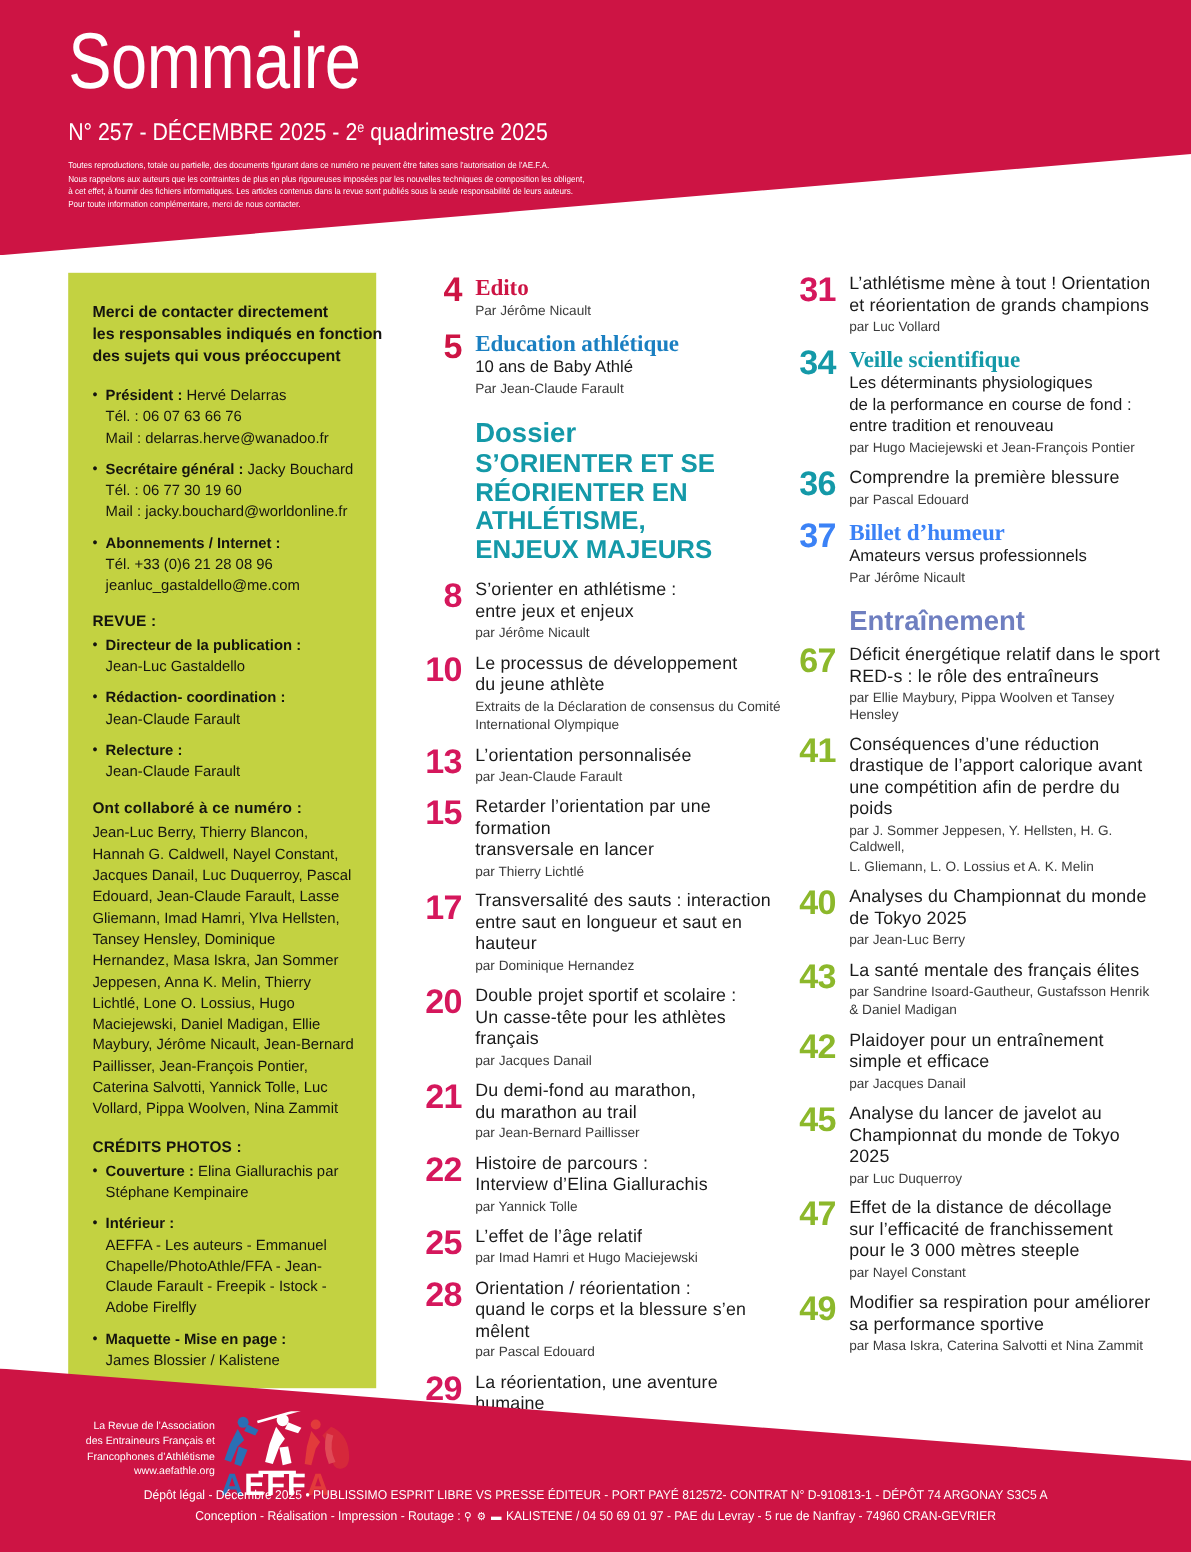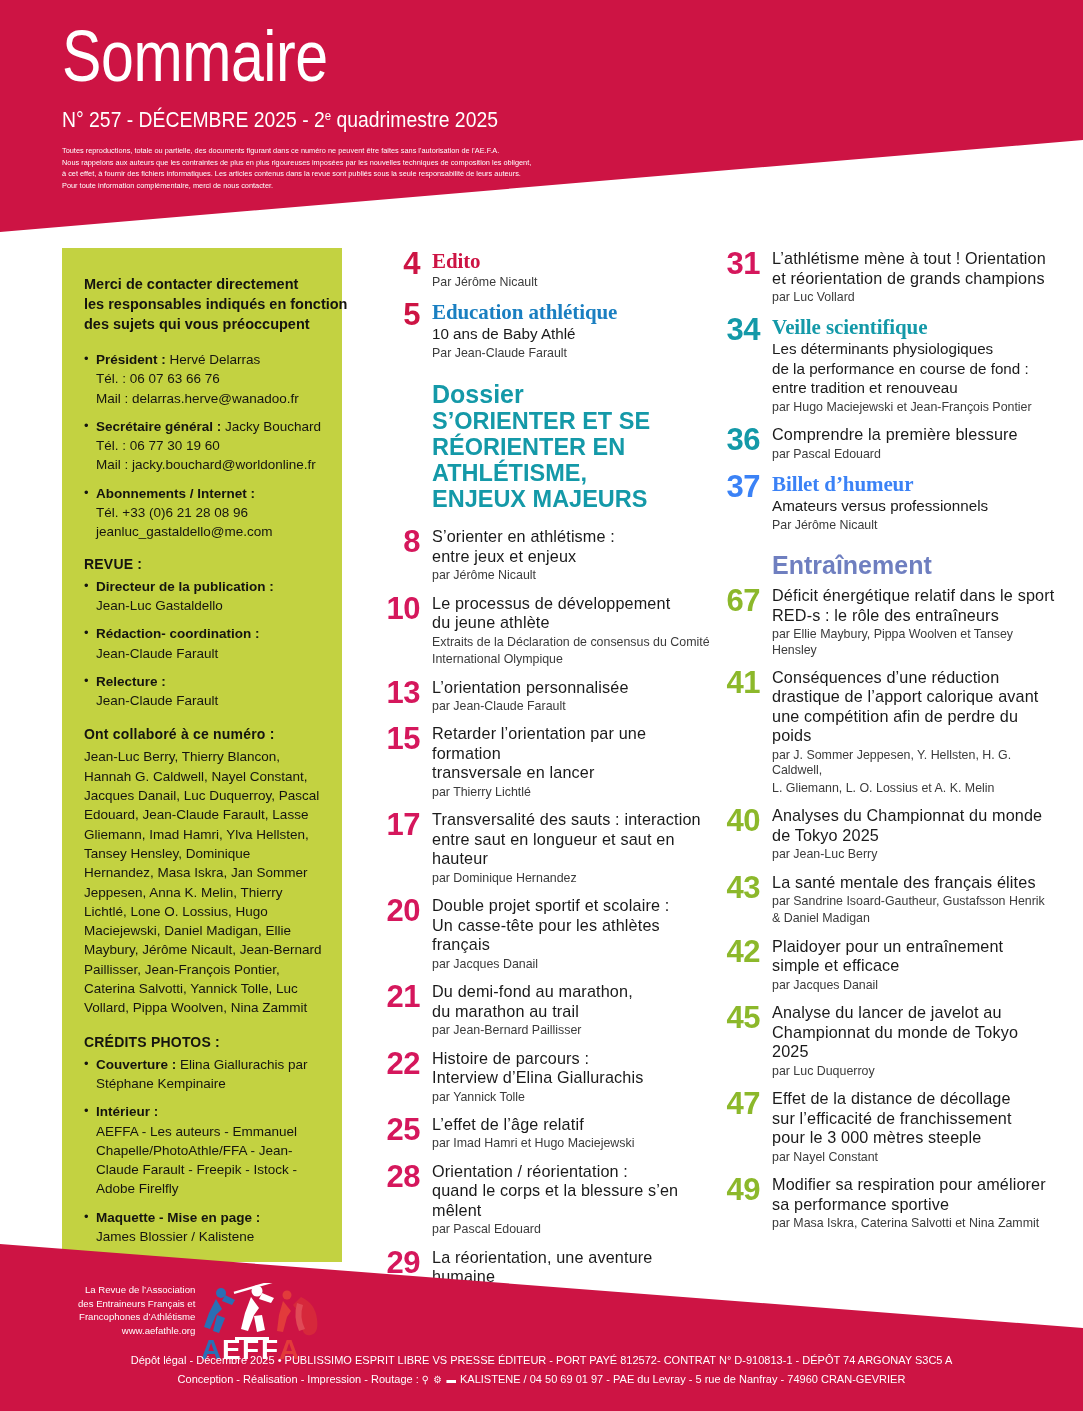--- a/index.html
+++ b/index.html
@@ -180,21 +180,21 @@
     position: absolute;
     left: 0; top: 1232px;
     width: 1083px; height: 179px;
     background: #cd1444;
     clip-path: polygon(0 12px, 1083px 96px, 1083px 179px, 0 179px);
   }
   .aeffa-block {
     position: absolute;
     left: 78px; top: 1283px;
     display: flex;
-    align-items: flex-start;
+    align-items: center;
     gap: 6px;
   }
   .aeffa-text {
     text-align: right;
     color: #ffffff;
     font-size: 9.6px;
     line-height: 13.6px;
     padding-bottom: 9px;
   }
   .aeffa-logo { position: relative; width: 128px; height: 78px; }

